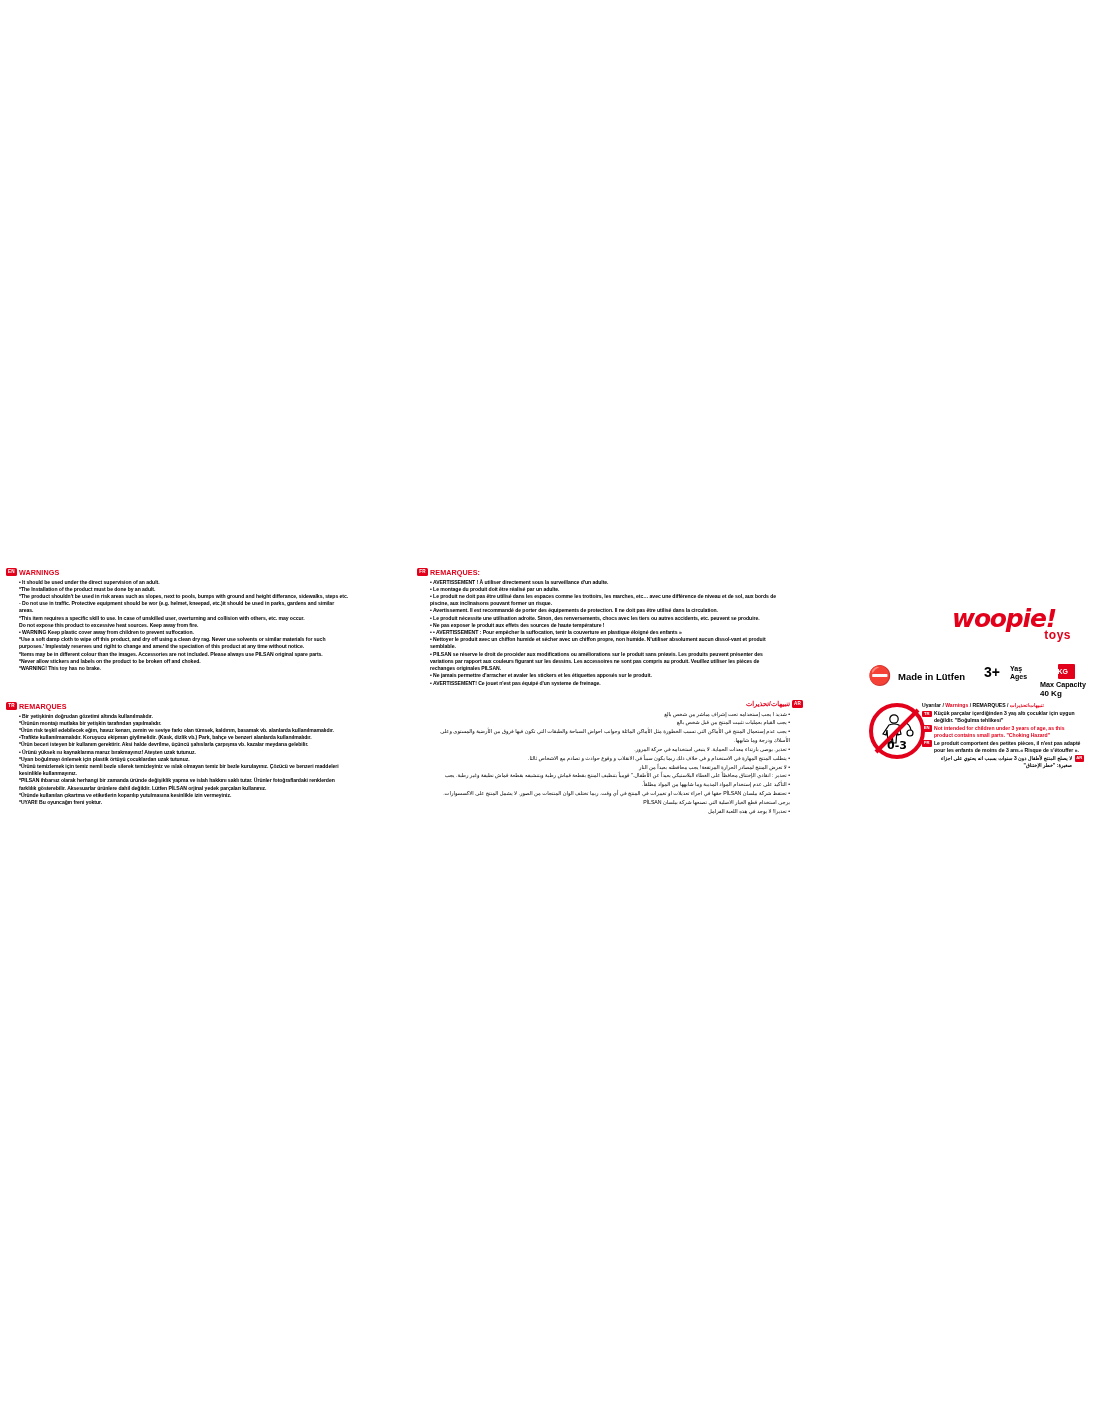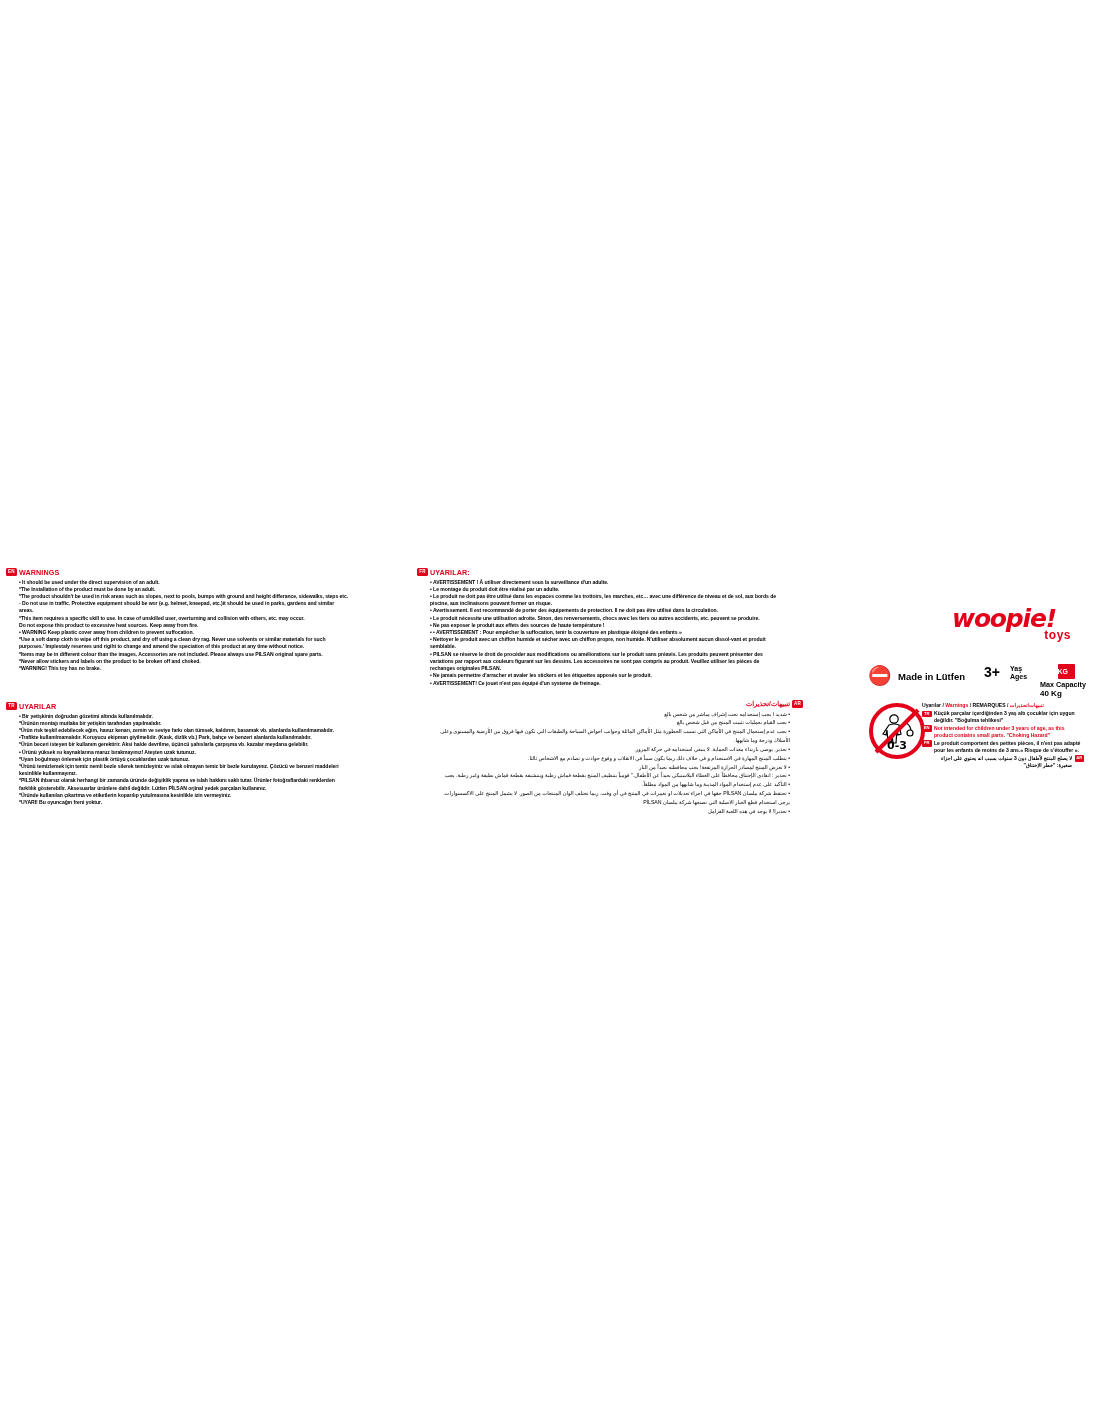--- a/index.html
+++ b/index.html
@@ -285,37 +285,37 @@
     <div class="line">Do not expose this product to excessive heat sources. Keep away from fire.</div>
     <div class="line">• WARNING Keep plastic cover away from children to prevent suffocation.</div>
     <div class="line">*Use a soft damp cloth to wipe off this product, and dry off using a clean dry rag. Never use solvents or similar materials for such purposes.' Implestaly reserves und rigiht to change and amend the speciation of this product at any time without notice.</div>
     <div class="line">*Items may be in different colour than the images. Accessories are not included. Please always use PILSAN original spare parts.</div>
     <div class="line">*Never allow stickers and labels on the product to be broken off and choked.</div>
     <div class="line">*WARNING! This toy has no brake.</div>
   </div>
 
   <div class="block" id="tr-block">
     <div class="lang-badge" style="left:-13px; top:0px;">TR</div>
-    <div class="hdr">UYARILAR</div>
+    <div class="hdr">REMARQUES</div>
     <div class="line">• Bir yetişkinin doğrudan gözetimi altında kullanılmalıdır.</div>
     <div class="line">*Ürünün montajı mutlaka bir yetişkin tarafından yapılmalıdır.</div>
     <div class="line">*Ürün risk teşkil edebilecek eğim, havuz kenarı, zemin ve seviye farkı olan tümsek, kaldırım, basamak vb. alanlarda kullanılmamalıdır.</div>
     <div class="line">•Trafikte kullanılmamalıdır. Koruyucu ekipman giyilmelidir. (Kask, dizlik vb.) Park, bahçe ve benzeri alanlarda kullanılmalıdır.</div>
     <div class="line">*Ürün beceri isteyen bir kullanım gerektirir. Aksi halde devrilme, üçüncü şahıslarla çarpışma vb. kazalar meydana gelebilir.</div>
     <div class="line">• Ürünü yüksek ısı kaynaklarına maruz bırakmayınız! Ateşten uzak tutunuz.</div>
     <div class="line">*Uyarı boğulmayı önlemek için plastik örtüyü çocuklardan uzak tutunuz.</div>
     <div class="line">*Ürünü temizlemek için temiz nemli bezle silerek temizleyiniz ve ıslak olmayan temiz bir bezle kurulayınız. Çözücü ve benzeri maddeleri kesinlikle kullanmayınız.</div>
     <div class="line">*PILSAN ihbarsız olarak herhangi bir zamanda üründe değişiklik yapma ve islah hakkını saklı tutar. Ürünler fotoğraflardaki renklerden farklılık gösterebilir. Aksesuarlar ürünlere dahil değildir. Lütfen PİLSAN orjinal yedek parçaları kullanınız.</div>
     <div class="line">*Üründe kullanılan çıkartma ve etiketlerin koparılıp yutulmasına kesinlikle izin vermeyiniz.</div>
     <div class="line">*UYARI! Bu oyuncağın freni  yoktur.</div>
   </div>
 
   <div class="block" id="fr-block">
     <div class="lang-badge" style="left:-13px; top:0px;">FR</div>
-    <div class="hdr">UYARILAR:</div>
+    <div class="hdr">REMARQUES:</div>
     <div class="line">• AVERTISSEMENT ! À utiliser directement sous la surveillance d'un adulte.</div>
     <div class="line">• Le montage du produit doit être réalisé par un adulte.</div>
     <div class="line">• Le produit ne doit pas être utilisé dans les espaces comme les trottoirs, les marches, etc… avec une différence de niveau et de sol, aux bords de piscine, aux inclinaisons pouvant former un risque.</div>
     <div class="line">• Avertissement. Il est recommandé de porter des équipements de protection. Il ne doit pas être utilisé dans la circulation.</div>
     <div class="line">• Le produit nécessite une utilisation adroite. Sinon, des renversements, chocs avec les tiers ou autres accidents, etc. peuvent se produire.</div>
     <div class="line">• Ne pas exposer le produit aux effets des sources de haute température !</div>
     <div class="line">• • AVERTISSEMENT : Pour empêcher la suffocation, tenir la couverture en plastique éloigné des enfants »</div>
     <div class="line">• Nettoyer le produit avec un chiffon humide et sécher avec un chiffon propre, non humide. N'utiliser absolument aucun dissol-vant et produit semblable.</div>
     <div class="line">• PILSAN se réserve le droit de procéder aux modifications ou améliorations sur le produit sans préavis. Les produits peuvent présenter des variations par rapport aux couleurs figurant sur les dessins. Les accessoires ne sont pas compris au produit. Veuillez utiliser les pièces de rechanges originales PILSAN.</div>
     <div class="line">• Ne jamais permettre d'arracher et avaler les stickers et les étiquettes apposés sur le produit.</div>

